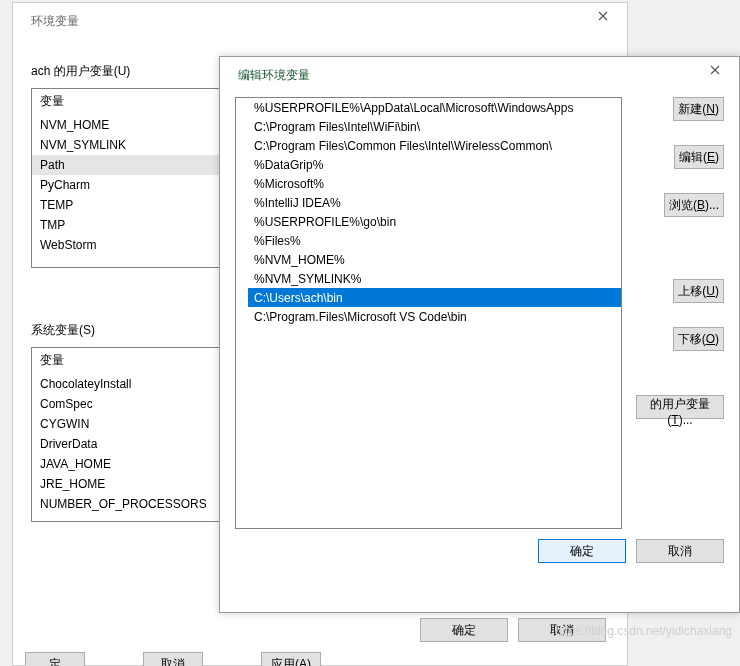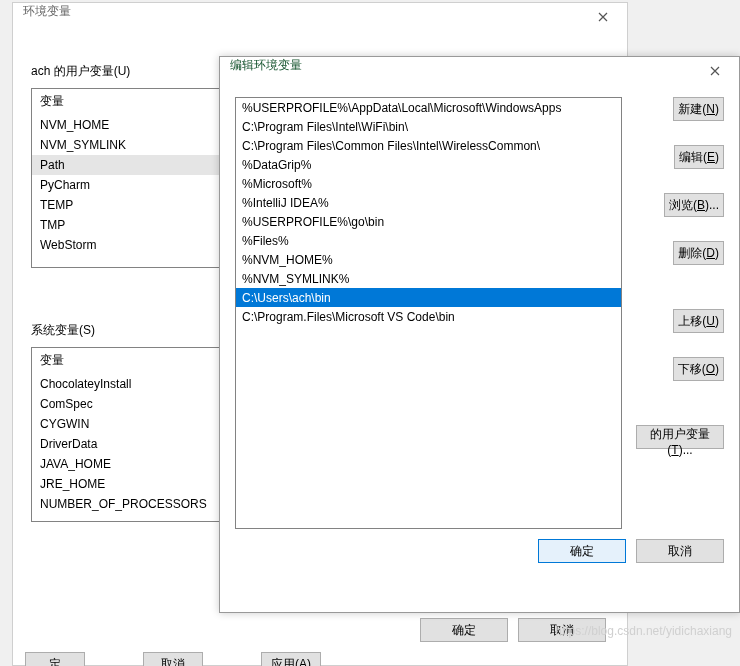--- a/index.html
+++ b/index.html
@@ -4,22 +4,22 @@
 <style>
   * { box-sizing: border-box; font-family: "Microsoft YaHei", "Segoe UI", sans-serif; font-size: 12px; }
   body { margin: 0; width: 740px; height: 666px; background: #f0f0f0; position: relative; overflow: hidden; }
 
   
   .dlg-back {
     position: absolute; left: 12px; top: 2px; width: 616px; height: 664px;
     background: #fff; border: 1px solid #cfcfcf;
   }
   .titlebar {
-    height: 28px; display: flex; align-items: flex-start; justify-content: space-between;
-    padding: 0 4px 0 10px; color: #666; border-bottom: 1px solid transparent;
+    height: 28px; display: flex; align-items: flex-end; justify-content: space-between;
+    padding: 0 4px 0 10px; color: #666; border-bottom: 1px solid transparent; margin-left: 8px;
   }
   .titlebar .close { width: 40px; height: 28px; display: flex; align-items: center; justify-content: center; color: #555; }
 
   .section-label { color: #000; padding: 8px 0 8px 18px; }
 
   .list-frame {
     margin: 0 18px 14px 18px; border: 1px solid #828282; background: #fff;
   }
   .list-header { padding: 4px 8px; background: #fff; border-bottom: 1px solid transparent; }
   .list-row { padding: 3px 8px; white-space: nowrap; overflow: hidden; }
@@ -28,21 +28,21 @@
   
   .dlg-front {
     position: absolute; left: 219px; top: 56px; width: 521px; height: 557px;
     background: #fff; border: 1px solid #999; box-shadow: 0 0 8px rgba(0,0,0,.2);
   }
   .dlg-front .titlebar { color: #14532d; }
   .front-body { display: flex; padding: 12px 15px 10px 15px; gap: 14px; }
   .path-list {
     flex: 1; border: 1px solid #828282; background: #fff; height: 432px; overflow: hidden;
   }
-  .path-row { padding: 2.5px 6px; white-space: nowrap; overflow: hidden; }
+  .path-row { padding: 2.5px 6px; white-space: nowrap; overflow: hidden; margin-left: 12px; }
   .path-row.sel { background: #0078d7; color: #fff; }
 
   .btn-col { width: 88px; display: flex; flex-direction: column; gap: 6px; align-items: flex-end; }
   .btn-col .gap { height: 32px; }
 
   button.win {
     height: 24px; background: #e1e1e1; border: 1px solid #adadad; cursor: default;
     padding: 0 4px; text-align: center;
   }
   button.win.primary { border-color: #0078d7; background: #e5f1fb; }
@@ -138,21 +138,20 @@
         <div class="path-row sel">C:\Users\ach\bin</div>
         <div class="path-row">C:\Program.Files\Microsoft VS Code\bin</div>
       </div>
     <div class="btn-col">
       <button class="win"><span>新建(</span><u>N</u><span>)</span></button>
       <div style="height:12px"></div>
       <button class="win"><span>编辑(</span><u>E</u><span>)</span></button>
       <div style="height:12px"></div>
       <button class="win"><span>浏览(</span><u>B</u><span>)...</span></button>
       <div style="height:12px"></div>
-      <button class="win"><span>删除(</span><u>D</u><span>)</span></button>
       <div class="gap"></div>
       <button class="win"><span>上移(</span><u>U</u><span>)</span></button>
       <div style="height:12px"></div>
       <button class="win"><span>下移(</span><u>O</u><span>)</span></button>
       <div class="gap"></div>
       <button class="win"><span>的用户变量(</span><u>T</u><span>)...</span></button>
     </div>
   </div>
 
   <div class="front-footer">

